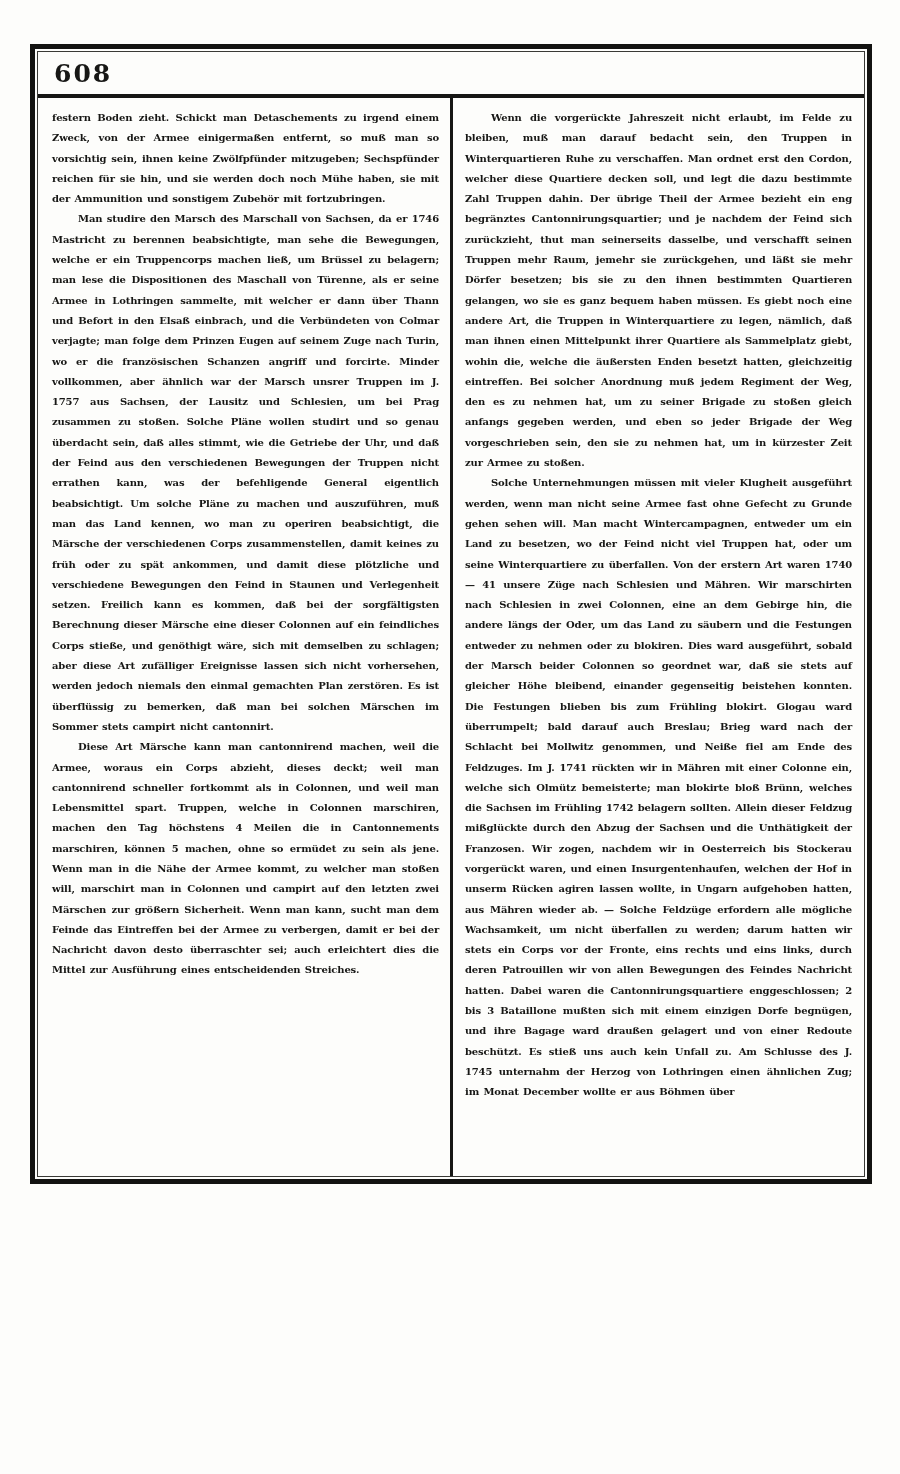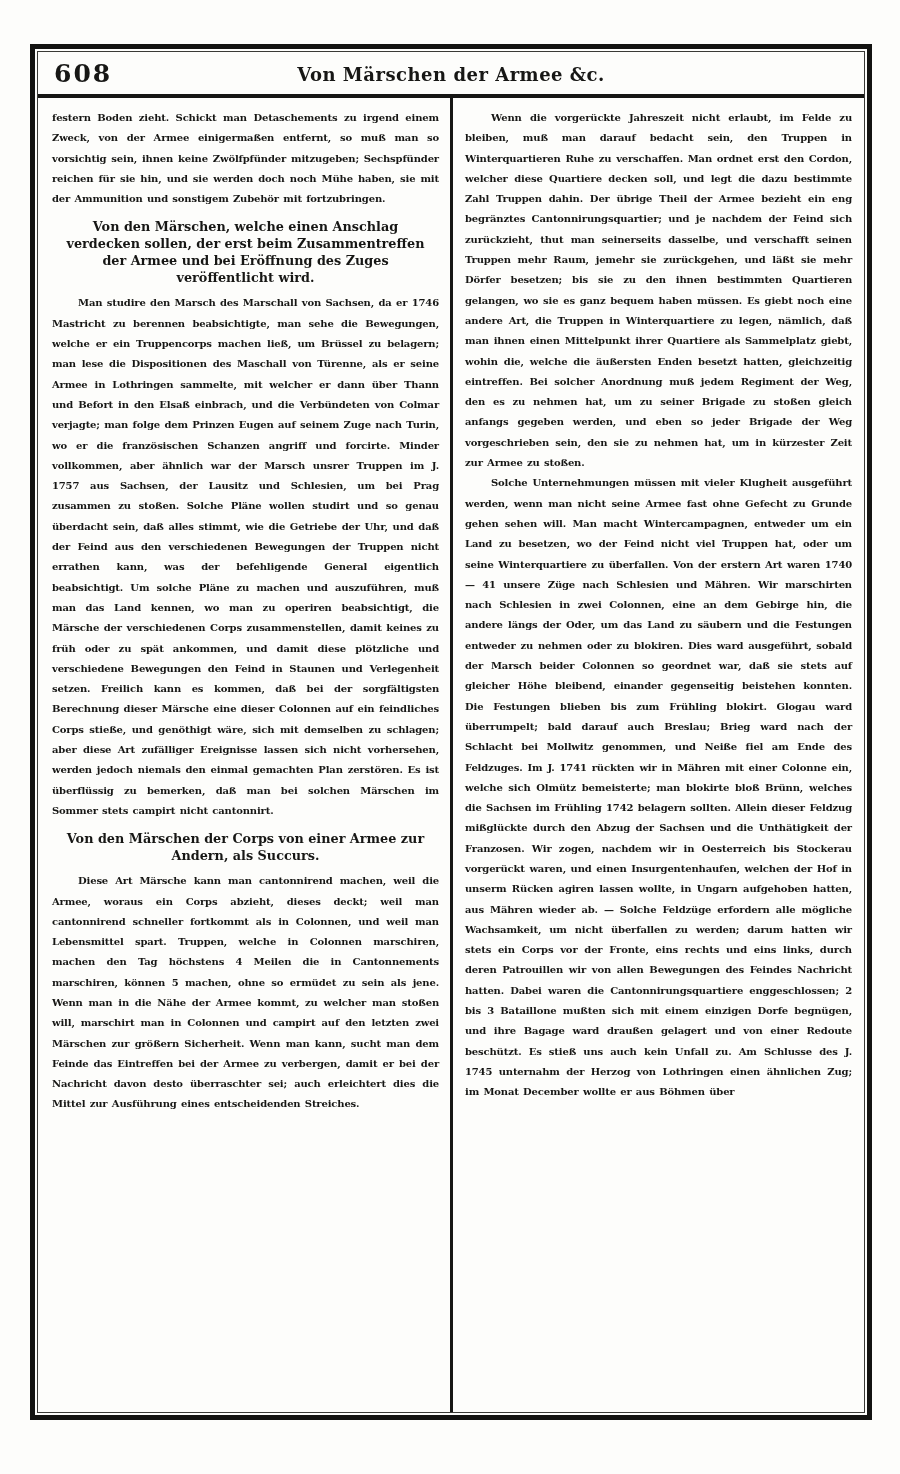--- a/index.html
+++ b/index.html
@@ -7,21 +7,21 @@
     margin: 0; padding: 0;
     width: 900px; height: 1474px;
     background: #fdfdfb;
     font-family: "DejaVu Serif", "Liberation Serif", serif;
     color: #171715;
     overflow: hidden;
   }
   .page-frame {
     position: absolute;
     left: 30px; top: 44px;
-    width: 842px; height: 1376px;
+    width: 842px; height: 1140px;
     border: 5px solid #131311;
     background: #fdfdfb;
     overflow: hidden;
   }
   .page-inner {
     position: absolute;
     left: 2px; top: 2px; right: 2px; bottom: 2px;
     border: 1px solid #3a3a36;
     overflow: hidden;
     display: flex;
@@ -86,30 +86,27 @@
   .section-heading.first { margin-top: 1px; }
 </style>
 </head>
 <body>
 
 <div class="page-frame">
   <div class="page-inner">
 
     <div class="page-header">
       <span class="page-number">608</span>
-      <span class="running-title">Von Märschen der Armee &amp;c.</span>
     </div>
 
     <div class="columns">
 
       <div class="column">
         <p class="para">festern Boden zieht. Schickt man Detaschements zu irgend einem Zweck, von der Armee einigermaßen entfernt, so muß man so vorsichtig sein, ihnen keine Zwölfpfünder mitzugeben; Sechspfünder reichen für sie hin, und sie werden doch noch Mühe haben, sie mit der Ammunition und sonstigem Zubehör mit fortzubringen.</p>
-        <h3 class="section-heading">Von den Märschen, welche einen Anschlag verdecken sollen, der erst beim Zusammentreffen der Armee und bei Eröffnung des Zuges veröffentlicht wird.</h3>
         <p class="para indent">Man studire den Marsch des Marschall von Sachsen, da er 1746 Mastricht zu berennen beabsichtigte, man sehe die Bewegungen, welche er ein Truppencorps machen ließ, um Brüssel zu belagern; man lese die Dispositionen des Maschall von Türenne, als er seine Armee in Lothringen sammelte, mit welcher er dann über Thann und Befort in den Elsaß einbrach, und die Verbündeten von Colmar verjagte; man folge dem Prinzen Eugen auf seinem Zuge nach Turin, wo er die französischen Schanzen angriff und forcirte. Minder vollkommen, aber ähnlich war der Marsch unsrer Truppen im J. 1757 aus Sachsen, der Lausitz und Schlesien, um bei Prag zusammen zu stoßen. Solche Pläne wollen studirt und so genau überdacht sein, daß alles stimmt, wie die Getriebe der Uhr, und daß der Feind aus den verschiedenen Bewegungen der Truppen nicht errathen kann, was der befehligende General eigentlich beabsichtigt. Um solche Pläne zu machen und auszuführen, muß man das Land kennen, wo man zu operiren beabsichtigt, die Märsche der verschiedenen Corps zusammenstellen, damit keines zu früh oder zu spät ankommen, und damit diese plötzliche und verschiedene Bewegungen den Feind in Staunen und Verlegenheit setzen. Freilich kann es kommen, daß bei der sorgfältigsten Berechnung dieser Märsche eine dieser Colonnen auf ein feindliches Corps stieße, und genöthigt wäre, sich mit demselben zu schlagen; aber diese Art zufälliger Ereignisse lassen sich nicht vorhersehen, werden jedoch niemals den einmal gemachten Plan zerstören. Es ist überflüssig zu bemerken, daß man bei solchen Märschen im Sommer stets campirt nicht cantonnirt.</p>
-        <h3 class="section-heading">Von den Märschen der Corps von einer Armee zur Andern, als Succurs.</h3>
         <p class="para indent">Diese Art Märsche kann man cantonnirend machen, weil die Armee, woraus ein Corps abzieht, dieses deckt; weil man cantonnirend schneller fortkommt als in Colonnen, und weil man Lebensmittel spart. Truppen, welche in Colonnen marschiren, machen den Tag höchstens 4 Meilen die in Cantonnements marschiren, können 5 machen, ohne so ermüdet zu sein als jene. Wenn man in die Nähe der Armee kommt, zu welcher man stoßen will, marschirt man in Colonnen und campirt auf den letzten zwei Märschen zur größern Sicherheit. Wenn man kann, sucht man dem Feinde das Eintreffen bei der Armee zu verbergen, damit er bei der Nachricht davon desto überraschter sei; auch erleichtert dies die Mittel zur Ausführung eines entscheidenden Streiches.</p>
 
       </div>
 
       <div class="column-divider"></div>
 
       <div class="column">
         <p class="para indent">Wenn die vorgerückte Jahreszeit nicht erlaubt, im Felde zu bleiben, muß man darauf bedacht sein, den Truppen in Winterquartieren Ruhe zu verschaffen. Man ordnet erst den Cordon, welcher diese Quartiere decken soll, und legt die dazu bestimmte Zahl Truppen dahin. Der übrige Theil der Armee bezieht ein eng begränztes Cantonnirungsquartier; und je nachdem der Feind sich zurückzieht, thut man seinerseits dasselbe, und verschafft seinen Truppen mehr Raum, jemehr sie zurückgehen, und läßt sie mehr Dörfer besetzen; bis sie zu den ihnen bestimmten Quartieren gelangen, wo sie es ganz bequem haben müssen. Es giebt noch eine andere Art, die Truppen in Winterquartiere zu legen, nämlich, daß man ihnen einen Mittelpunkt ihrer Quartiere als Sammelplatz giebt, wohin die, welche die äußersten Enden besetzt hatten, gleichzeitig eintreffen. Bei solcher Anordnung muß jedem Regiment der Weg, den es zu nehmen hat, um zu seiner Brigade zu stoßen gleich anfangs gegeben werden, und eben so jeder Brigade der Weg vorgeschrieben sein, den sie zu nehmen hat, um in kürzester Zeit zur Armee zu stoßen.</p>
         <p class="para indent">Solche Unternehmungen müssen mit vieler Klugheit ausgeführt werden, wenn man nicht seine Armee fast ohne Gefecht zu Grunde gehen sehen will. Man macht Wintercampagnen, entweder um ein Land zu besetzen, wo der Feind nicht viel Truppen hat, oder um seine Winterquartiere zu überfallen. Von der erstern Art waren 1740 — 41 unsere Züge nach Schlesien und Mähren. Wir marschirten nach Schlesien in zwei Colonnen, eine an dem Gebirge hin, die andere längs der Oder, um das Land zu säubern und die Festungen entweder zu nehmen oder zu blokiren. Dies ward ausgeführt, sobald der Marsch beider Colonnen so geordnet war, daß sie stets auf gleicher Höhe bleibend, einander gegenseitig beistehen konnten. Die Festungen blieben bis zum Frühling blokirt. Glogau ward überrumpelt; bald darauf auch Breslau; Brieg ward nach der Schlacht bei Mollwitz genommen, und Neiße fiel am Ende des Feldzuges. Im J. 1741 rückten wir in Mähren mit einer Colonne ein, welche sich Olmütz bemeisterte; man blokirte bloß Brünn, welches die Sachsen im Frühling 1742 belagern sollten. Allein dieser Feldzug mißglückte durch den Abzug der Sachsen und die Unthätigkeit der Franzosen. Wir zogen, nachdem wir in Oesterreich bis Stockerau vorgerückt waren, und einen Insurgentenhaufen, welchen der Hof in unserm Rücken agiren lassen wollte, in Ungarn aufgehoben hatten, aus Mähren wieder ab. — Solche Feldzüge erfordern alle mögliche Wachsamkeit, um nicht überfallen zu werden; darum hatten wir stets ein Corps vor der Fronte, eins rechts und eins links, durch deren Patrouillen wir von allen Bewegungen des Feindes Nachricht hatten. Dabei waren die Cantonnirungsquartiere enggeschlossen; 2 bis 3 Bataillone mußten sich mit einem einzigen Dorfe begnügen, und ihre Bagage ward draußen gelagert und von einer Redoute beschützt. Es stieß uns auch kein Unfall zu. Am Schlusse des J. 1745 unternahm der Herzog von Lothringen einen ähnlichen Zug; im Monat December wollte er aus Böhmen über</p>
       </div>

